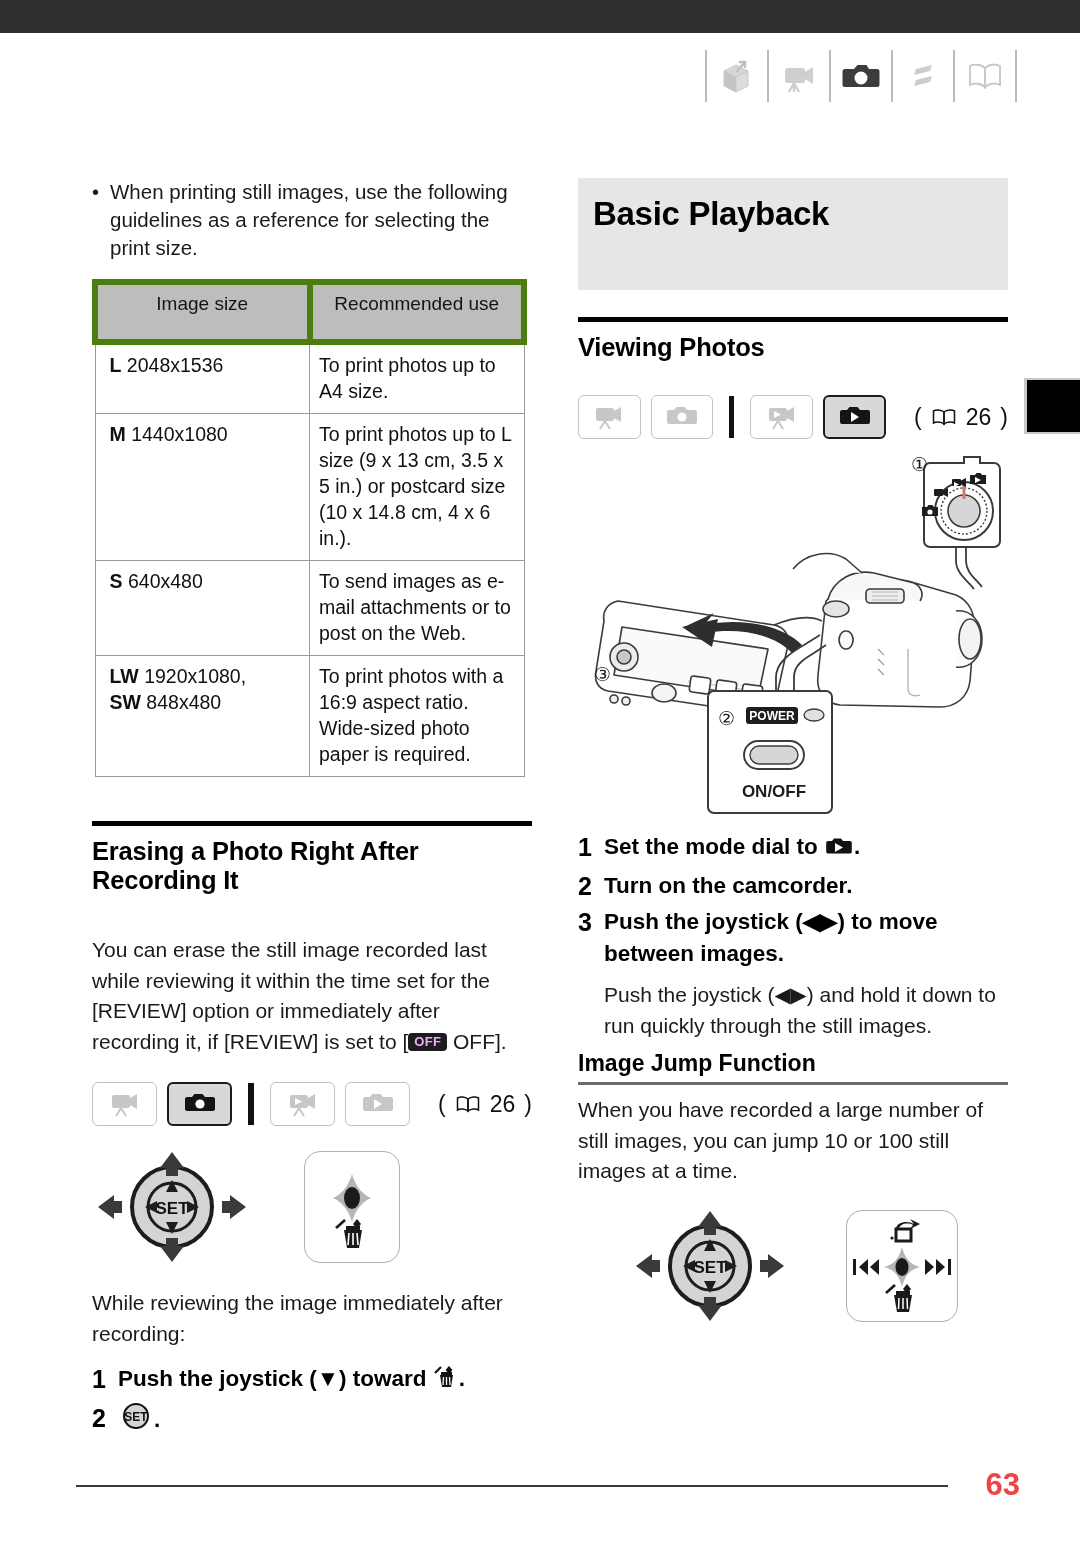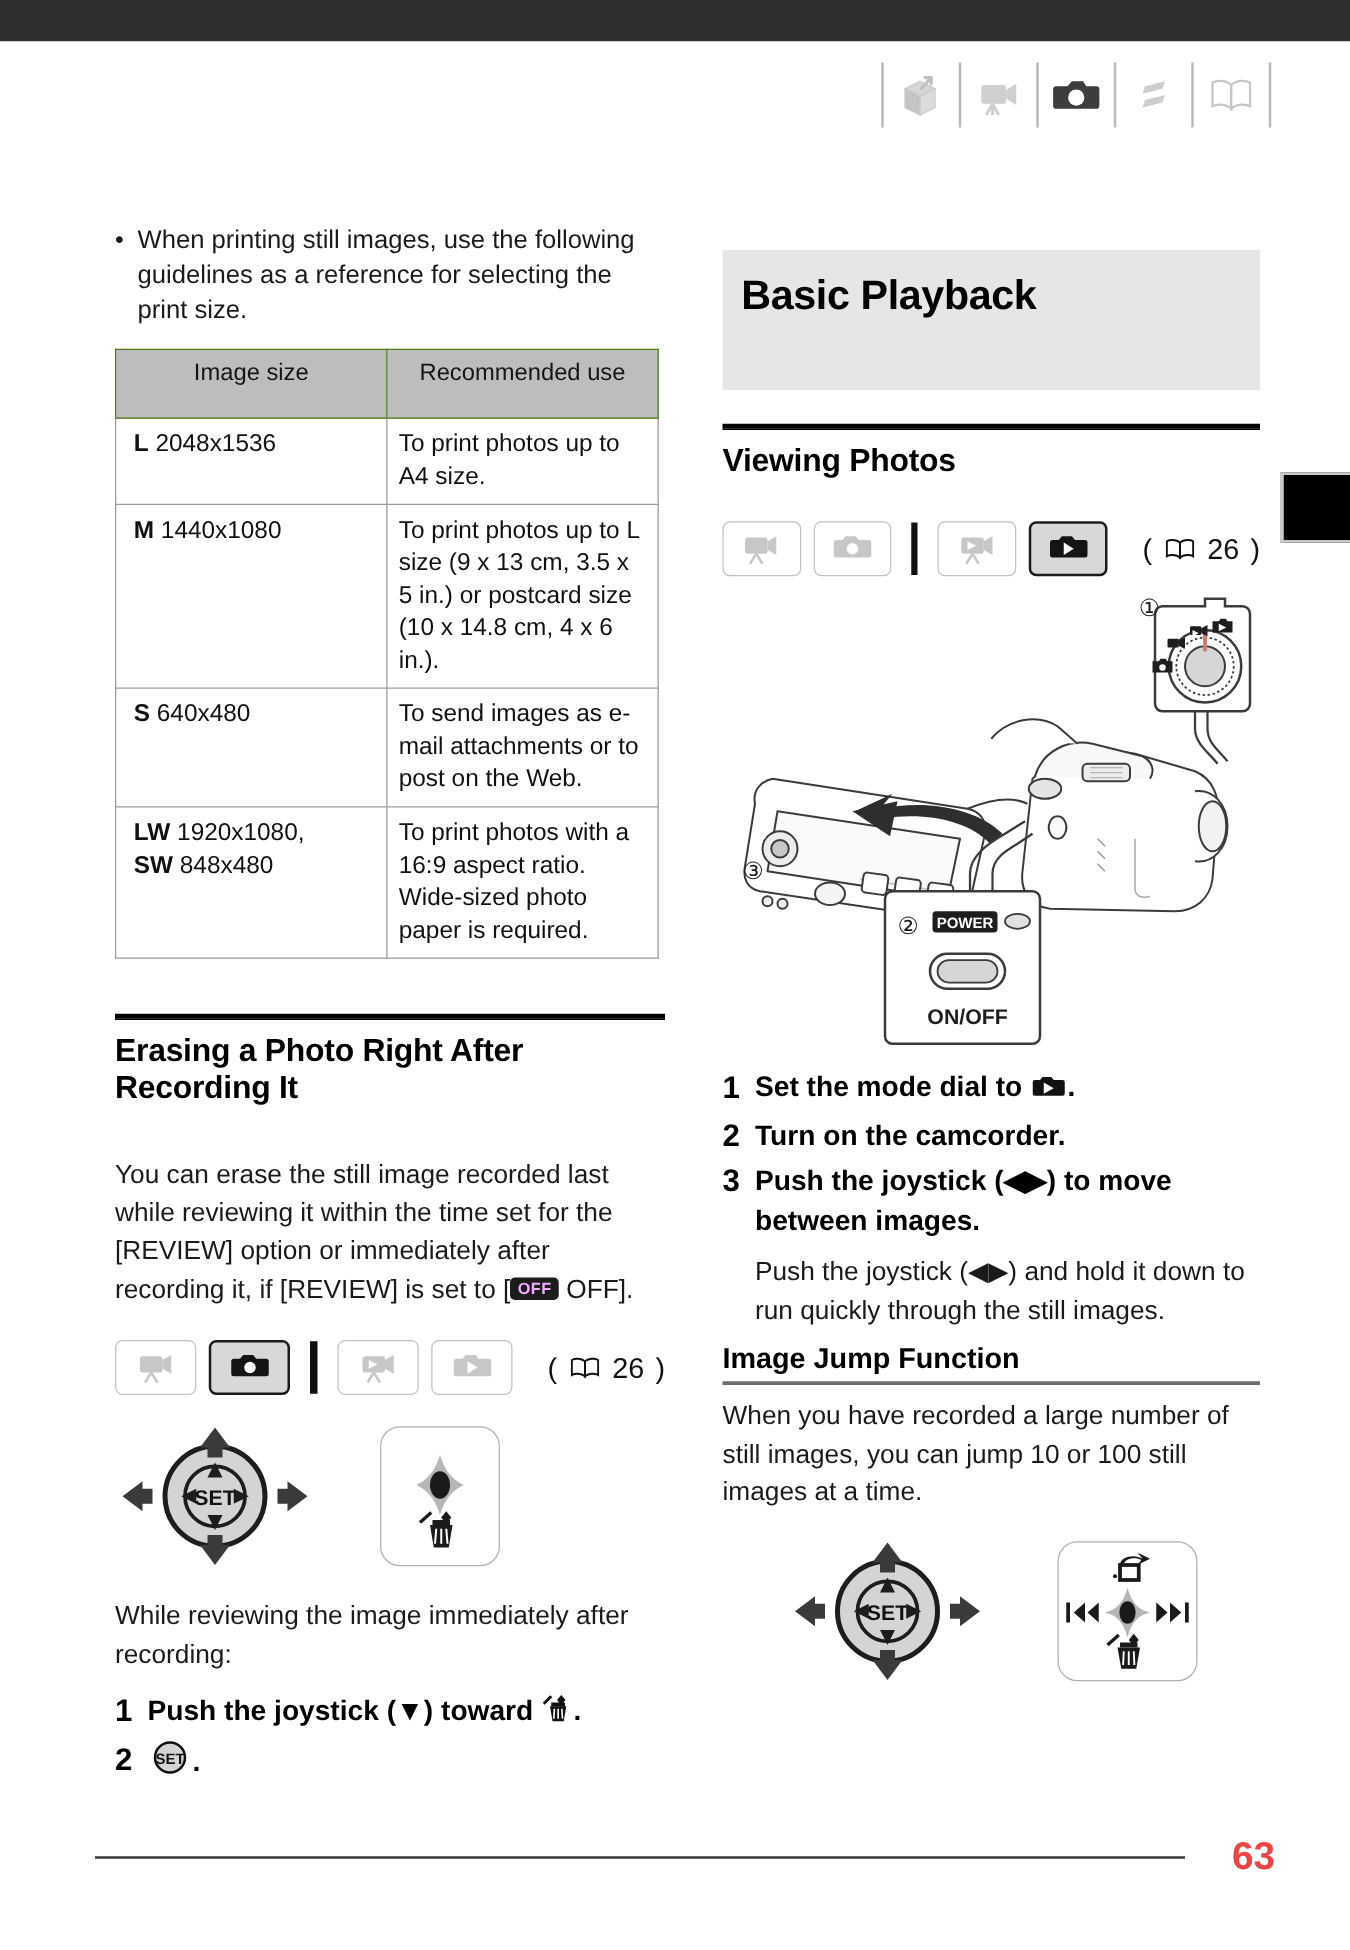--- a/index.html
+++ b/index.html
@@ -51,21 +51,21 @@
   
   .col-left {
     position: absolute;
     left: 92px;
     top: 178px;
     width: 440px;
   }
   .col-right {
     position: absolute;
     left: 578px;
-    top: 200px;
+    top: 178px;
     width: 430px;
   }
 
   
   .bullet {
     display: flex;
     font-size: 20.5px;
     line-height: 28px;
     color: #1a1a1a;
   }
@@ -83,21 +83,21 @@
     border-collapse: collapse;
     width: 435px;
     table-layout: fixed;
   }
   table.sizes th {
     background: #bdbdbd;
     font-weight: 400;
     font-size: 19px;
     text-align: center;
     padding: 8px 4px 24px;
-    border: 1px solid #4d7c0f;
+    border: 6px solid #4d7c0f;
     color: #151515;
   }
   table.sizes td {
     border: 1px solid #9a9a9a;
     padding: 7px 9px 9px;
     font-size: 19.5px;
     line-height: 26px;
     vertical-align: top;
     color: #111;
   }

